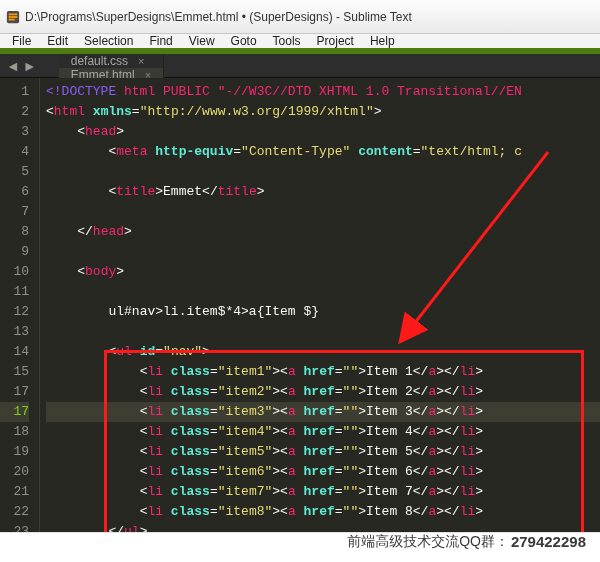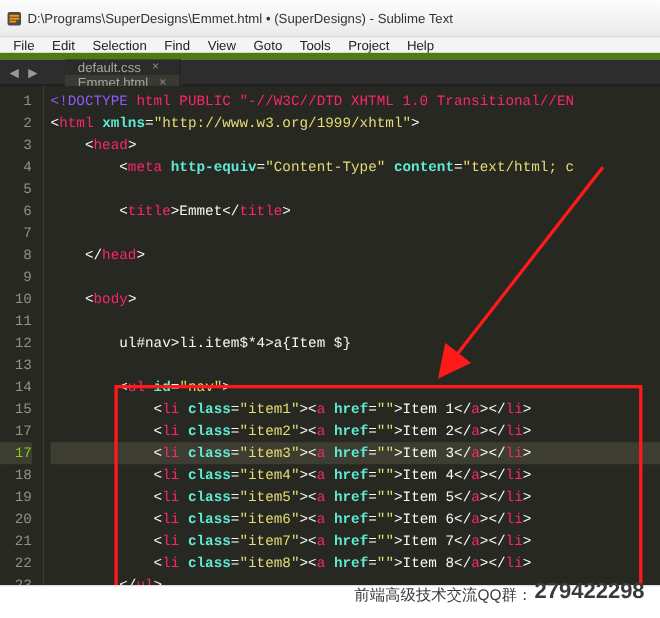--- a/index.html
+++ b/index.html
@@ -35,22 +35,22 @@
   .c-attr  { color: #5eead4; font-weight: bold; }  
   .c-str   { color: #e6db74; }  
   .c-pun   { color: #f8f8f2; }  
   .c-txt   { color: #f8f8f2; }  
   .c-doct  { color: #8b5cf6; }  
 
   .highlight-box { position: absolute; border: 3px solid #ff1a1a; pointer-events: none; }
 
   .arrow { position: absolute; pointer-events: none; }
 
-  .footer { position: absolute; bottom: 0; left: 0; right: 0; height: 30px; background: #fff; border-top: 1px solid #e0e0e0; display: flex; align-items: flex-end; justify-content: flex-end; padding: 12px 14px; color: #3a3a3a; font-size: 14px; font-family: "Microsoft YaHei", sans-serif; }
-  .footer .num { font-weight: bold; font-size: 20px; margin-left: 2px; }
+  .footer { position: absolute; bottom: 0; left: 0; right: 0; height: 30px; background: #fff; border-top: 1px solid #e0e0e0; display: flex; align-items: flex-start; justify-content: flex-end; padding: 0 14px; color: #3a3a3a; font-size: 14px; font-family: "Microsoft YaHei", sans-serif; }
+  .footer .num { font-weight: bold; font-size: 15px; margin-left: 2px; }
 
   .indent { white-space: pre; }
 </style>
 </head>
 <body>
 
 <div class="titlebar">
   <span class="icon">
     <svg viewBox="0 0 16 16">
         <rect x="1" y="1" width="14" height="14" rx="2" fill="#4b4b4b"></rect>

